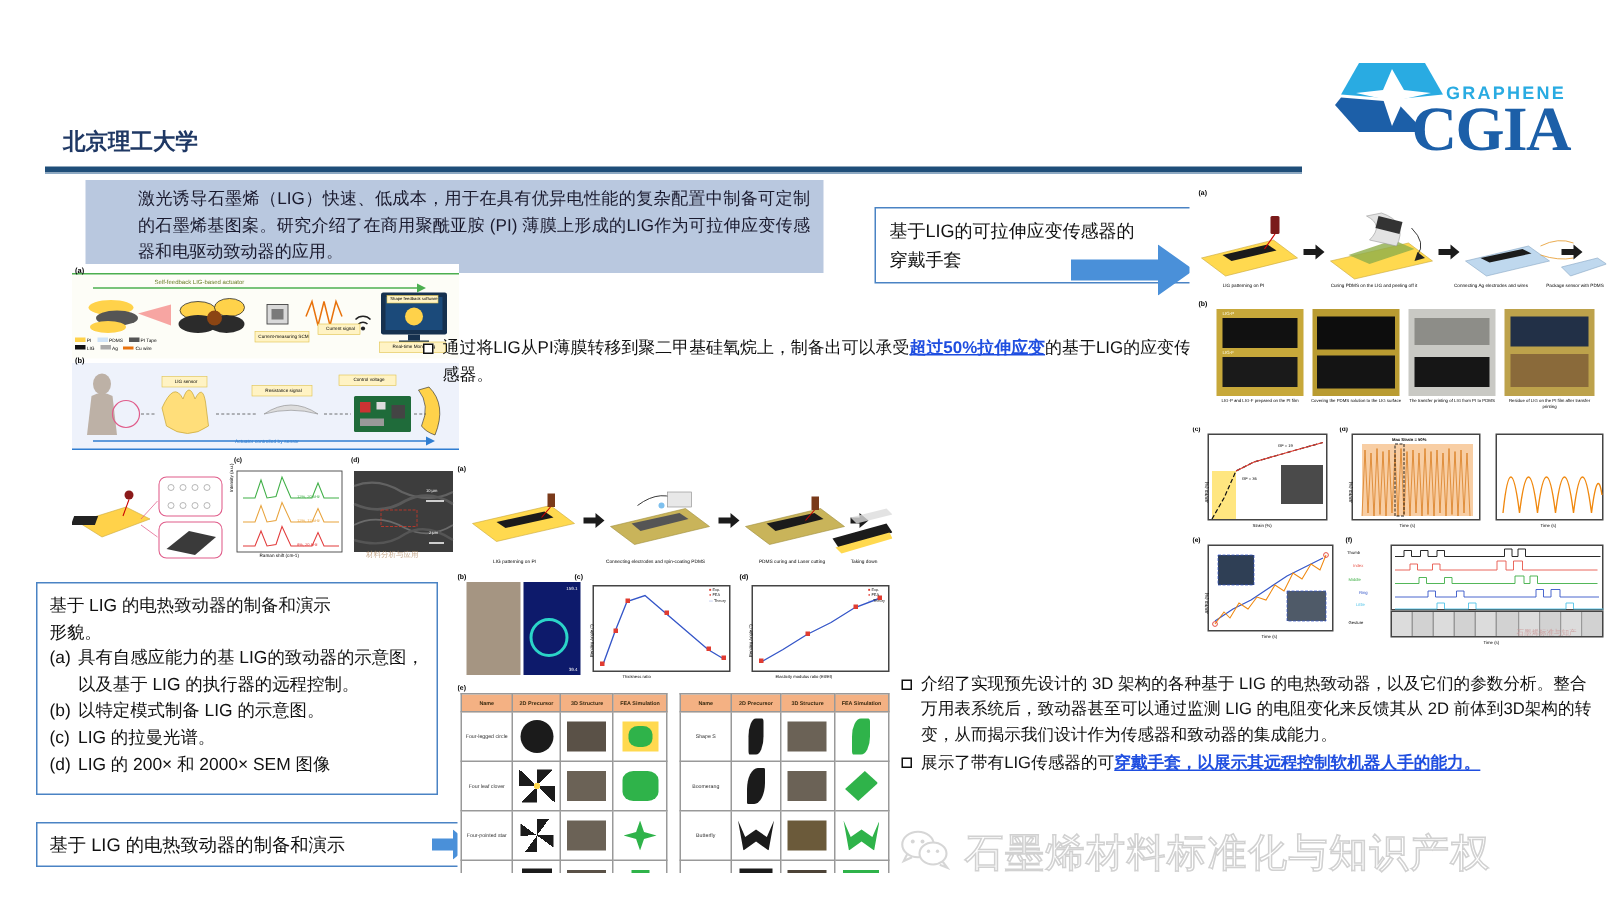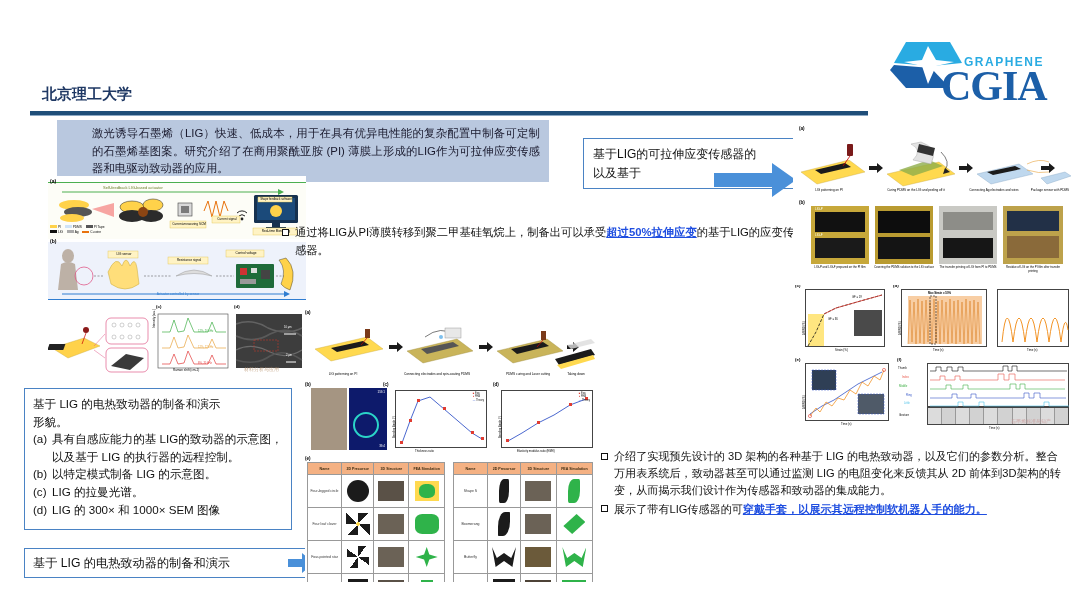--- a/index.html
+++ b/index.html
@@ -308,36 +308,36 @@
     <div class="ind">
       <span class="lbl">(b)</span>
       <span class="bod">以特定模式制备 LIG 的示意图。</span>
     </div>
     <div class="ind">
       <span class="lbl">(c)</span>
       <span class="bod">LIG 的拉曼光谱。</span>
     </div>
     <div class="ind">
       <span class="lbl">(d)</span>
-      <span class="bod">LIG 的 300× 和 1000× SEM 图像</span>
+      <span class="bod">LIG 的 200× 和 2000× SEM 图像</span>
     </div>
   </div>
 
   <div class="callout callout-bottomleft">
     <span>基于 LIG 的电热致动器的制备和演示</span>
   </div>
   <div class="arrow" style="left:288px;top:553px;">
     <svg width="26" height="20" viewBox="0 0 26 20">
       <polygon points="0,6 14,6 14,0 26,10 14,20 14,14 0,14" fill="#4A90D9"></polygon>
     </svg>
   </div>
 
   <div class="callout callout-topright">
     <div>基于LIG的可拉伸应变传感器的</div>
-    <div>以及基于</div>
+    <div>穿戴手套</div>
   </div>
   <div class="arrow" style="left:714px;top:163px;">
     <svg width="82" height="34" viewBox="0 0 82 34">
       <polygon points="0,10 58,10 58,0 82,17 58,34 58,24 0,24" fill="#4A90D9"></polygon>
     </svg>
   </div>
 
   <div class="fig" id="fig-mid">
     <div style="position:absolute;left:0;top:0;font-size:4.6px;font-weight:bold;">(a)</div>
     <svg width="290" height="70" style="position:absolute;left:0;top:5px;">
@@ -690,14 +690,29 @@
       <span class="bullet-txt">介绍了实现预先设计的 3D 架构的各种基于 LIG 的电热致动器，以及它们的参数分析。整合万用表系统后，致动器甚至可以通过监测 LIG 的电阻变化来反馈其从 2D 前体到3D架构的转变，从而揭示我们设计作为传感器和致动器的集成能力。</span>
     </div>
     <div class="bullet-row">
       <span class="bullet-sq"></span>
       <span class="bullet-txt">
         <span>展示了带有LIG传感器的可</span><span class="hl-blue">穿戴手套，以展示其远程控制软机器人手的能力。</span>
       </span>
     </div>
   </div>
 
+  <div class="watermark">
+    <span class="wm-icon">
+      <svg width="34" height="28" viewBox="0 0 34 28">
+        <ellipse cx="12" cy="11" rx="10.5" ry="8.5" fill="none" stroke="#cfcfcf" stroke-width="1.4"></ellipse>
+        <path d="M5 17 L2.5 22 L8 19.5" fill="none" stroke="#cfcfcf" stroke-width="1.4"></path>
+        <circle cx="8.5" cy="9" r="1.3" fill="#cfcfcf"></circle>
+        <circle cx="15" cy="9" r="1.3" fill="#cfcfcf"></circle>
+        <ellipse cx="22" cy="17" rx="9" ry="7.3" fill="#fff" stroke="#cfcfcf" stroke-width="1.4"></ellipse>
+        <path d="M28.5 22.5 L31.5 26.5 L26.5 24.5" fill="none" stroke="#cfcfcf" stroke-width="1.4"></path>
+        <circle cx="19" cy="15.5" r="1.1" fill="#cfcfcf"></circle>
+        <circle cx="25" cy="15.5" r="1.1" fill="#cfcfcf"></circle>
+      </svg>
+    </span>
+    <span class="wm-text">石墨烯材料标准化与知识产权</span>
+  </div>
 
 </div>
 
 </body></html>

